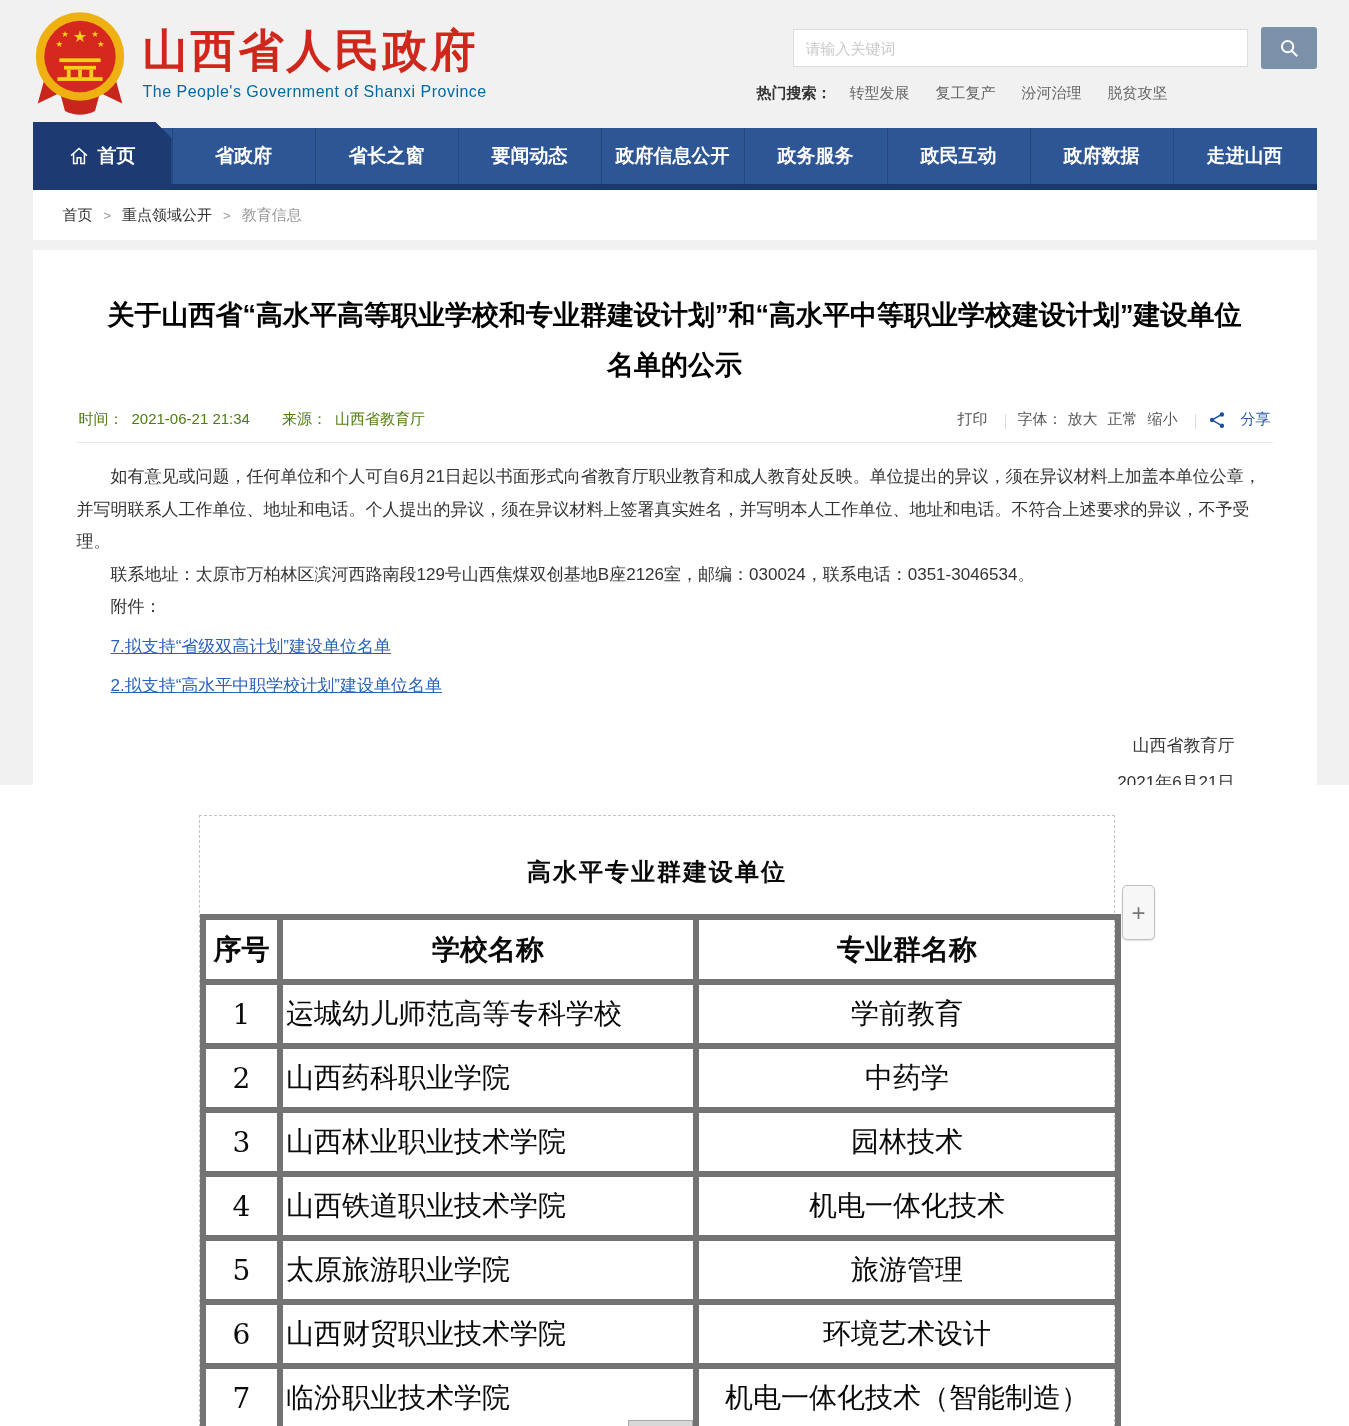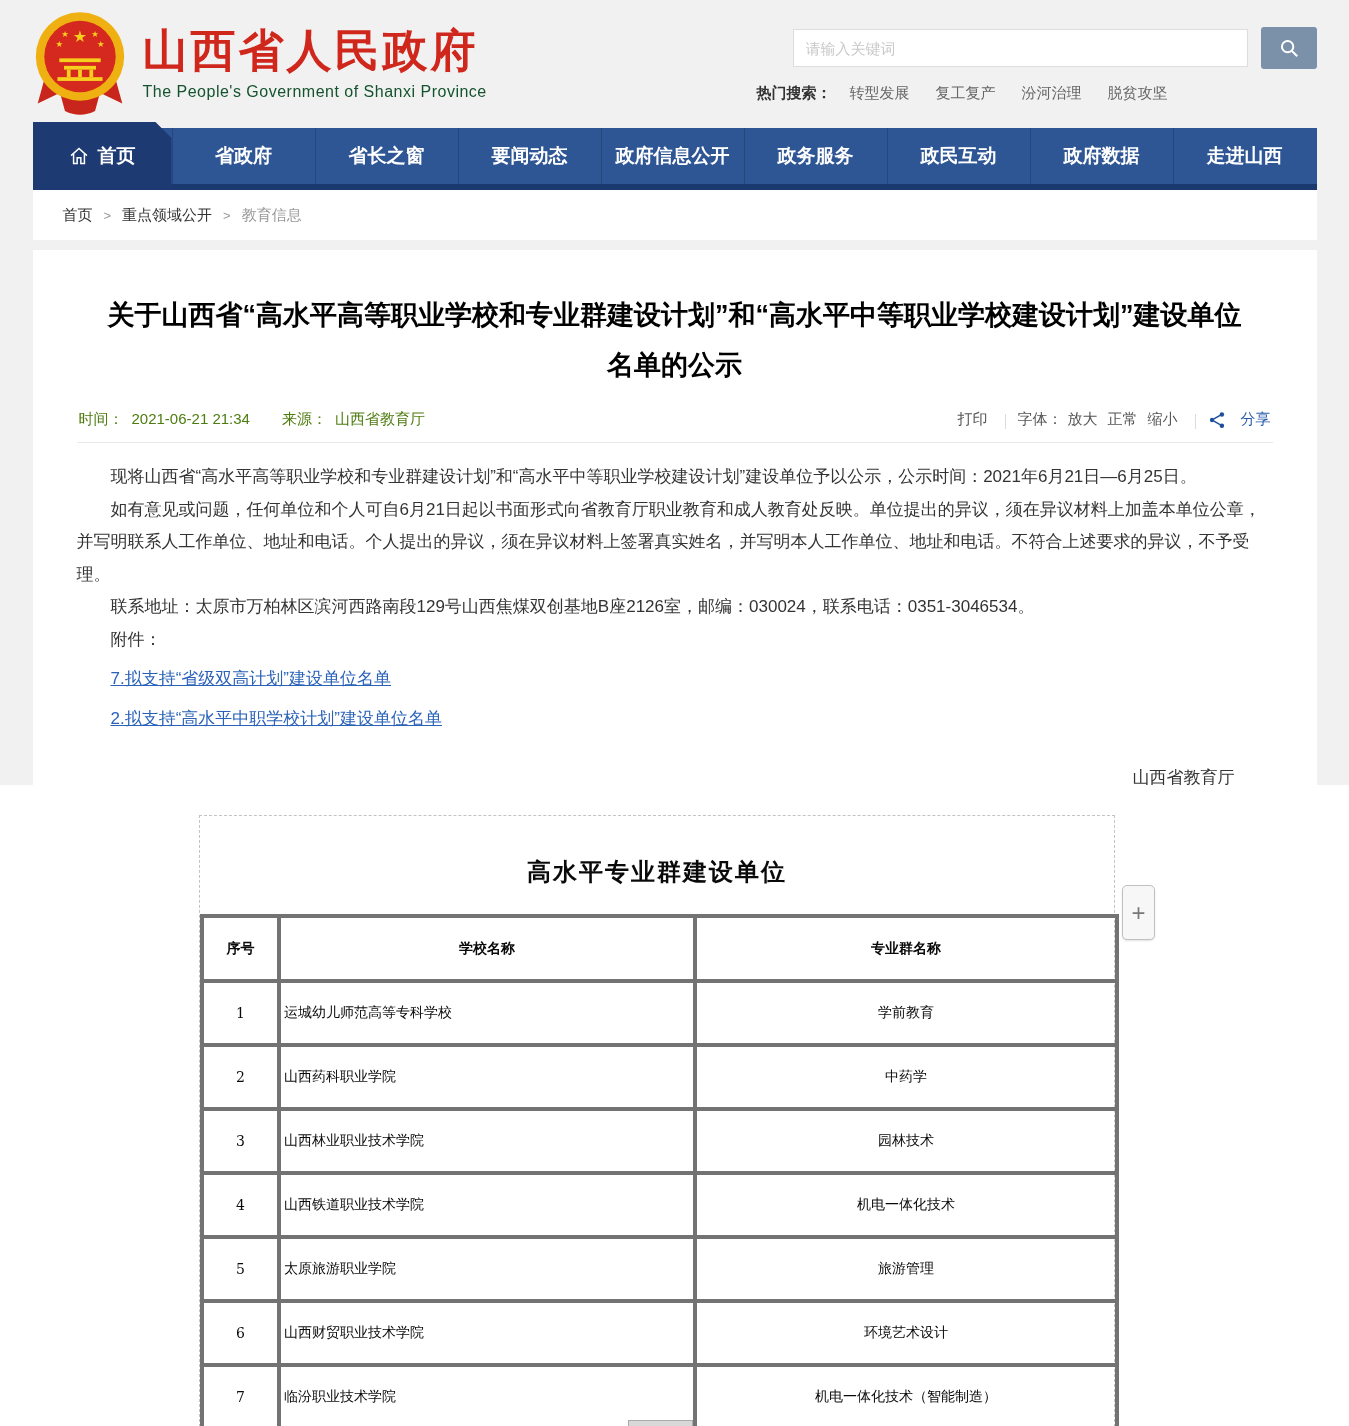--- a/index.html
+++ b/index.html
@@ -7,21 +7,21 @@
   body { font-family:"Liberation Sans", sans-serif; background:#fff; color:#333; }
 
   .top-zone { background:#f1f1f1; }
   .container { width:1284px; margin:0 auto; }
 
   
   .header { height:128px; display:flex; justify-content:space-between; align-items:center; }
   .logo { display:flex; align-items:center; cursor:pointer; }
   .logo-text { margin-left:16px; }
   .site-title { font-family:"Liberation Serif", serif; font-size:45px; font-weight:bold; color:#d0271d; letter-spacing:3px; line-height:1.1; }
-  .site-sub { font-size:16px; color:#14532d; margin-top:6px; letter-spacing:0.5px; }
+  .site-sub { font-size:16px; color:#0369a1; margin-top:6px; letter-spacing:0.5px; }
 
   .search-block { width:560px; padding-top:2px; }
   .search-row { display:flex; justify-content:flex-end; align-items:center; }
   .search-input { width:455px; height:38px; border:1px solid #ddd; background:#fff; padding:0 12px; font-size:15px; color:#333; outline:none; }
   .search-input::placeholder { color:#c9c9c9; }
   .search-btn { width:56px; height:42px; margin-left:13px; background:#7b91a9; border:none; border-radius:3px; cursor:pointer; display:flex; align-items:center; justify-content:center; }
   .hot-row { margin-top:15px; font-size:15px; display:flex; }
   .hot-label { font-weight:bold; color:#333; margin-right:18px; }
   .hot-link { color:#666; text-decoration:none; margin-right:26px; cursor:pointer; }
 
@@ -57,21 +57,21 @@
   .article-body p { text-indent:2em; }
   .attach-link-row { margin:7px 0 7px 2em; }
   .attach-link { color:#2a62b8; text-decoration:underline; cursor:pointer; font-size:17px; }
   .signature { margin-top:24px; padding-right:38px; text-align:right; font-size:17px; line-height:37px; color:#333; }
 
   
   .image-zone { position:relative; width:1349px; height:641px; background:#fff; overflow:hidden; }
   .img-frame { position:absolute; left:199px; top:30px; width:916px; height:612px; border-top:1px dashed #c3c3c3; border-left:1px dashed #c3c3c3; border-right:1px dashed #c3c3c3; }
   .img-title { text-align:center; margin-top:40px; font-size:24px; font-weight:bold; color:#0a0a0a; letter-spacing:2px; }
   .sheet { margin-top:26px; border-collapse:collapse; table-layout:fixed; width:915px; }
-  .sheet th, .sheet td { border:4px solid #737373; font-size:14px; color:#0a0a0a;margin-left:25px; }
+  .sheet th, .sheet td { border:6px solid #737373; font-size:28px; color:#0a0a0a;margin-left:25px; }
   .sheet th { height:65px; font-weight:bold; text-align:center; }
   .sheet td { height:64px; }
   .sheet col.c-num { width:77px; }
   .sheet col.c-school { width:416px; }
   .sheet col.c-major { width:422px; }
   .td-num { text-align:center; font-family:"DejaVu Serif", serif; font-size:21px; }
   .td-school { text-align:left; padding-left:3px; }
   .td-major { text-align:center; }
 
   .zoom-btn { position:absolute; left:1122px; top:100px; width:33px; height:55px; background:#f7f7f7; border:1px solid #c0c0c0; border-radius:5px; display:flex; align-items:center; justify-content:center; font-size:24px; color:#777; cursor:pointer; box-shadow:0 1px 2px rgba(0,0,0,0.12); }
@@ -205,21 +205,20 @@
               <circle cx="18.5" cy="19.5" r="3" fill="#1c4e9b"></circle>
               <line x1="8" y1="10.6" x2="16" y2="5.9" stroke="#1c4e9b" stroke-width="2"></line>
               <line x1="8" y1="13.4" x2="16" y2="18.1" stroke="#1c4e9b" stroke-width="2"></line>
             </svg>
             <span class="share-label">分享</span>
           </span>
         </div>
       </div>
 
       <div class="article-body">
-        <p>现将山西省“高水平高等职业学校和专业群建设计划”和“高水平中等职业学校建设计划”建设单位予以公示，公示时间：2021年6月21日—6月25日。</p>
         <p>如有意见或问题，任何单位和个人可自6月21日起以书面形式向省教育厅职业教育和成人教育处反映。单位提出的异议，须在异议材料上加盖本单位公章，并写明联系人工作单位、地址和电话。个人提出的异议，须在异议材料上签署真实姓名，并写明本人工作单位、地址和电话。不符合上述要求的异议，不予受理。</p>
         <p>联系地址：太原市万柏林区滨河西路南段129号山西焦煤双创基地B座2126室，邮编：030024，联系电话：0351-3046534。</p>
         <p>附件：</p>
         <div class="attach-link-row"><a class="attach-link">7.拟支持“省级双高计划”建设单位名单</a></div>
         <div class="attach-link-row"><a class="attach-link">2.拟支持“高水平中职学校计划”建设单位名单</a></div>
       </div>
 
       <div class="signature">
         <div>山西省教育厅</div>
         <div>2021年6月21日</div>

